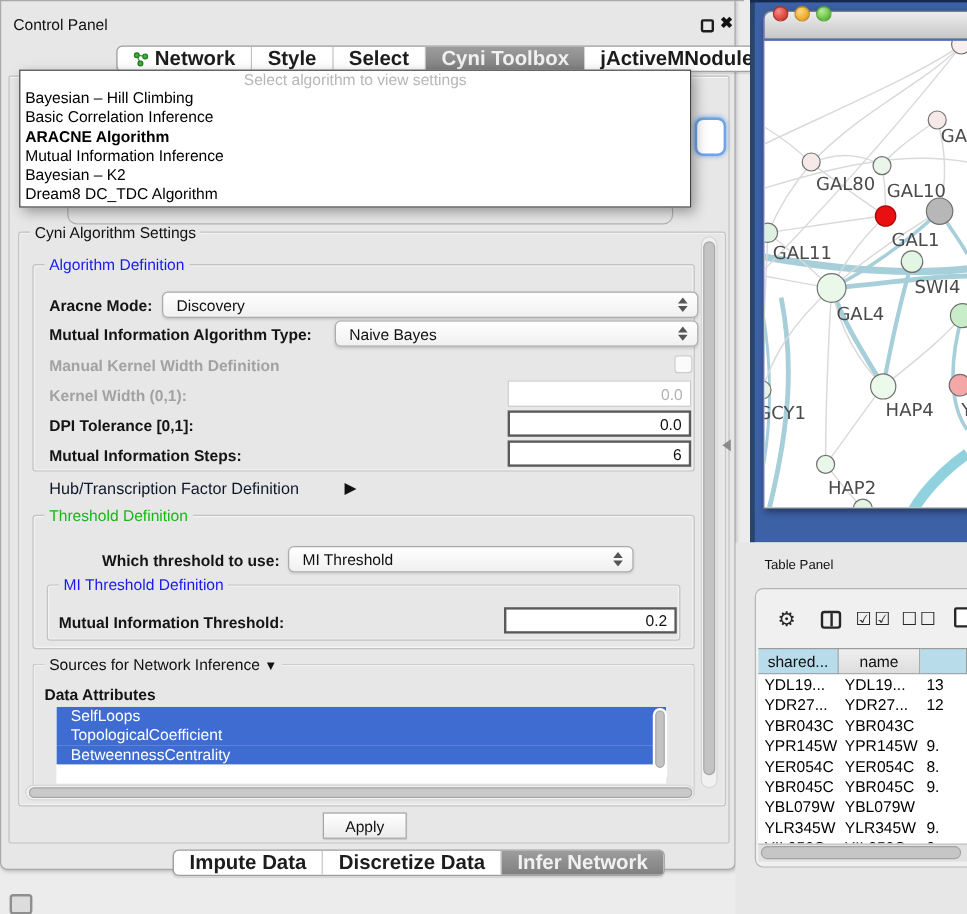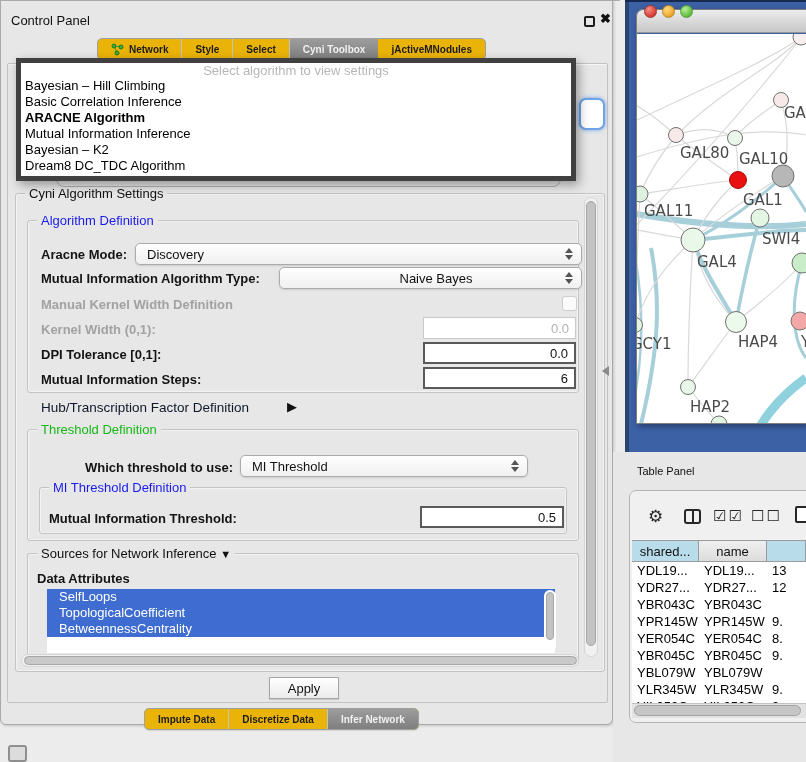--- a/index.html
+++ b/index.html
@@ -7,22 +7,22 @@
   body { position:relative; background:#ececec; overflow:hidden; }
   .abs { position:absolute; }
 
   
   #cp-window { left:0; top:8; width:613px; height:725px; background:#e7e7e7;
     border:1px solid #a9a9a9; border-radius:0 0 6px 6px; box-shadow:1px 1px 3px rgba(0,0,0,.18); }
   #cp-title { left:10px; top:12px; font-size:13px; color:#111; }
   #cp-float { left:583px; top:15px; width:11px; height:11px; border:2px solid #1c1c1c; border-radius:2px; background:transparent; }
   #cp-close { left:599px; top:10px; font-size:13px; font-weight:bold; color:#111; }
 
-  .seg-bar { display:flex; height:22px; background:#eab308; border:1px solid #9f9f9f; border-radius:5px;
-    overflow:hidden; font-size:10px; font-weight:bold; color:#1c1c1c; box-shadow:0 1px 1px rgba(0,0,0,.1); }
+  .seg-bar { display:flex; height:22px; background:#ffffff; border:1px solid #9f9f9f; border-radius:5px;
+    overflow:hidden; font-size:17px; font-weight:bold; color:#1c1c1c; box-shadow:0 1px 1px rgba(0,0,0,.1); }
   .seg { display:flex; align-items:center; padding:0 13px; border-right:1px solid #c3c3c3; white-space:nowrap; }
   .seg:last-child { border-right:none; }
   .seg.selected { background:linear-gradient(#9d9d9d,#7f7f7f); color:#f1f1f1; border-right:none; }
   #top-tabs { left:96px; top:37px; }
   #bottom-tabs { left:143px; top:707px; }
 
   #inner-panel { left:6px; top:62px; width:601px; height:640px; border:1px solid #c2c2c2; border-radius:2px;
     box-shadow:inset 0 1px 0 rgba(255,255,255,.6); }
 
   
@@ -53,21 +53,21 @@
   .vthumb { position:absolute; background:#c3c3c3; border:1px solid #a6a6a6; border-radius:6px; }
 
   #attr-list { left:46px; top:588px; width:508px; height:64px; background:#fff; overflow:hidden; }
   .attr-item { height:16px; line-height:16px; padding-left:12px; font-size:13px; color:#fff; background:#3e6cd1; }
 
   #apply-btn { left:268px; top:676px; width:70px; height:22px; background:linear-gradient(#ffffff,#ebebeb);
     border:1px solid #a5a5a5; border-radius:0; font-size:13px; color:#111;
     display:flex; align-items:center; justify-content:center; box-shadow:0 1px 1px rgba(0,0,0,.12); }
 
   
-  #algo-popup { left:15px; top:57px; width:560px; background:#fff; border:5px solid #404040;
+  #algo-popup { left:15px; top:57px; width:560px; background:#fff; border:1px solid #404040;
     box-shadow:3px 4px 10px rgba(0,0,0,.35); z-index:50; padding-bottom:2px; }
   #algo-popup .ph { height:15px; line-height:15px; text-align:center; color:#b7b7b7; font-size:13px; }
   .pop-item { height:16px; line-height:16px; padding-left:4px; font-size:13px; color:#000; white-space:nowrap; }
   .pop-item.bold { font-weight:bold; }
   #frag-combo-right { left:578px; top:97px; width:26px; height:32px; border:2px solid #6fa3e8; border-radius:7px;
     background:#fff; box-shadow:0 0 4px rgba(90,150,230,.8); z-index:40; }
   #frag-combo-below { left:55px; top:166px; width:505px; height:20px; border:1px solid #b3b3b3; border-radius:8px; z-index:40; }
 
   
   #desktop-blue { left:625px; top:0; width:181px; height:452px; background:#3c61a5; }
@@ -176,21 +176,21 @@
   </div>
   <div class="blabel" style="left:40px; top:246px;">Aracne Mode:</div>
   <div class="combo" style="left:134px; top:242px; width:447px;">
     <span>Discovery</span>
     <span class="arrows">
         <i class="tri-up"></i>
         <i class="tri-dn"></i>
       </span>
   </div>
   <div class="blabel" style="left:40px; top:270px;">Mutual Information Algorithm Type:</div>
-  <div class="combo" style="left:278px; top:266px; width:303px;justify-content:center;">
+  <div class="combo" style="left:278px; top:266px; width:303px;">
     <span>Naive Bayes</span>
     <span class="arrows">
         <i class="tri-up"></i>
         <i class="tri-dn"></i>
       </span>
   </div>
   <div class="blabel dim" style="left:40px; top:296px;">Manual Kernel Width Definition</div>
   <div class="checkbox" style="left:561px; top:295px;"></div>
   <div class="blabel dim" style="left:40px; top:321px;">Kernel Width (0,1):</div>
   <div class="field disabled" style="left:422px; top:316px; width:153px;">0.0</div>
@@ -210,21 +210,21 @@
     <span>MI Threshold</span>
     <span class="arrows">
         <i class="tri-up"></i>
         <i class="tri-dn"></i>
       </span>
   </div>
   <div class="group" style="left:38px; top:486px; width:528px; height:47px;">
     <div class="gtitle blue">MI Threshold Definition</div>
   </div>
   <div class="blabel" style="left:48px; top:510px;">Mutual Information Threshold:</div>
-  <div class="field" style="left:419px; top:505px; width:144px;">0.5</div>
+  <div class="field" style="left:419px; top:505px; width:144px;">0.2</div>
 
   <div class="group" style="left:26px; top:552px; width:552px; height:110px; border-bottom:none; border-radius:3px 3px 0 0;">
     <div class="gtitle">
       <span>Sources for Network Inference</span>
       <span style="font-size:11px;">▼</span>
     </div>
   </div>
   <div class="blabel" style="left:36px; top:570px;">Data Attributes</div>
   <div class="abs" id="attr-list">
       <div class="attr-item">SelfLoops</div>

